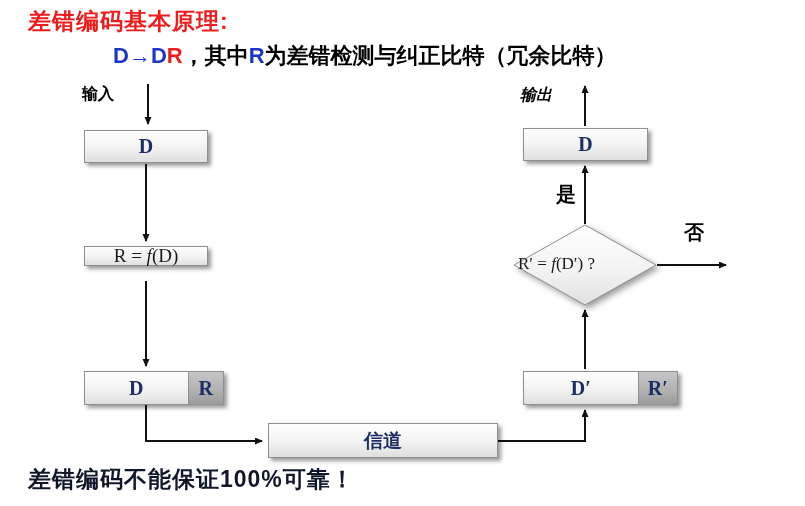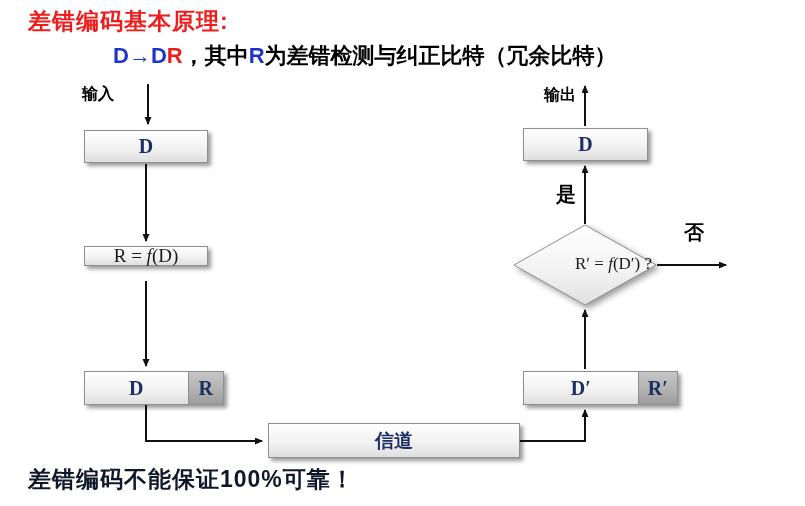--- a/index.html
+++ b/index.html
@@ -49,21 +49,21 @@
     display: flex; align-items: center; justify-content: center;
   }
   .cell-gray {
     background: linear-gradient(180deg, #c6c6c6 0%, #b2b2b2 55%, #9c9c9c 100%);
     border-left: 1px solid #8f8f8f;
   }
   .channel-text { font-size: 19px; font-weight: bold; color: #1c2e63; }
 
   .diamond-label {
     left: 518px; top: 254px; width: 134px;
-    text-align: right;
+    text-align: left;
     font-family: "Liberation Serif", serif;
     font-size: 17px; color: #1a1a1a; white-space: nowrap;
   }
 
   .footer {
     left: 28px; top: 464px;
     font-size: 23px; font-weight: bold; color: #0f172a;
     letter-spacing: 1px;
   }
 
@@ -106,42 +106,42 @@
 
     <polygon class="diamond-shape" points="585,225 656,265 585,305 514,265"></polygon>
   </svg>
 
   <div class="abs title">差错编码基本原理:</div>
   <div class="abs subtitle">
     <span class="blue">D→D</span><span class="red">R</span><span>，其中</span><span class="blue">R</span><span>为差错检测与纠正比特（冗余比特）</span>
   </div>
 
   <div class="abs cn-label" style="left:82px; top:84px;">输入</div>
-  <div class="abs cn-label" style="left:544px; top:85px;">输出</div>
+  <div class="abs cn-label" style="left:520px; top:85px;font-style:italic;">输出</div>
   <div class="abs cn-label" style="left:556px; top:181px; font-size:20px;">是</div>
   <div class="abs cn-label" style="left:684px; top:219px; font-size:20px;">否</div>
 
   <div class="abs box" style="left:84px; top:130px; width:124px; height:33px;">
     <span class="letter">D</span>
   </div>
 
   <div class="abs box" style="left:84px; top:246px; width:124px; height:20px;">
     <span class="formula"><span>R = </span><i>f</i><span>(D)</span></span>
   </div>
 
   <div class="abs box split" style="left:84px; top:371px; width:140px; height:34px;">
     <div class="cell" style="width:104px;">
       <span class="letter">D</span>
     </div>
     <div class="cell cell-gray" style="width:36px;">
       <span class="letter">R</span>
     </div>
   </div>
 
-  <div class="abs box" style="left:268px; top:423px; width:252px; height:35px;">
+  <div class="abs box" style="left:268px; top:423px; width:230px; height:35px;">
     <span class="channel-text">信道</span>
   </div>
 
   <div class="abs box split" style="left:523px; top:371px; width:155px; height:34px;">
     <div class="cell" style="width:115px;">
       <span class="letter">D′</span>
     </div>
     <div class="cell cell-gray" style="width:40px;">
       <span class="letter">R′</span>
     </div>

